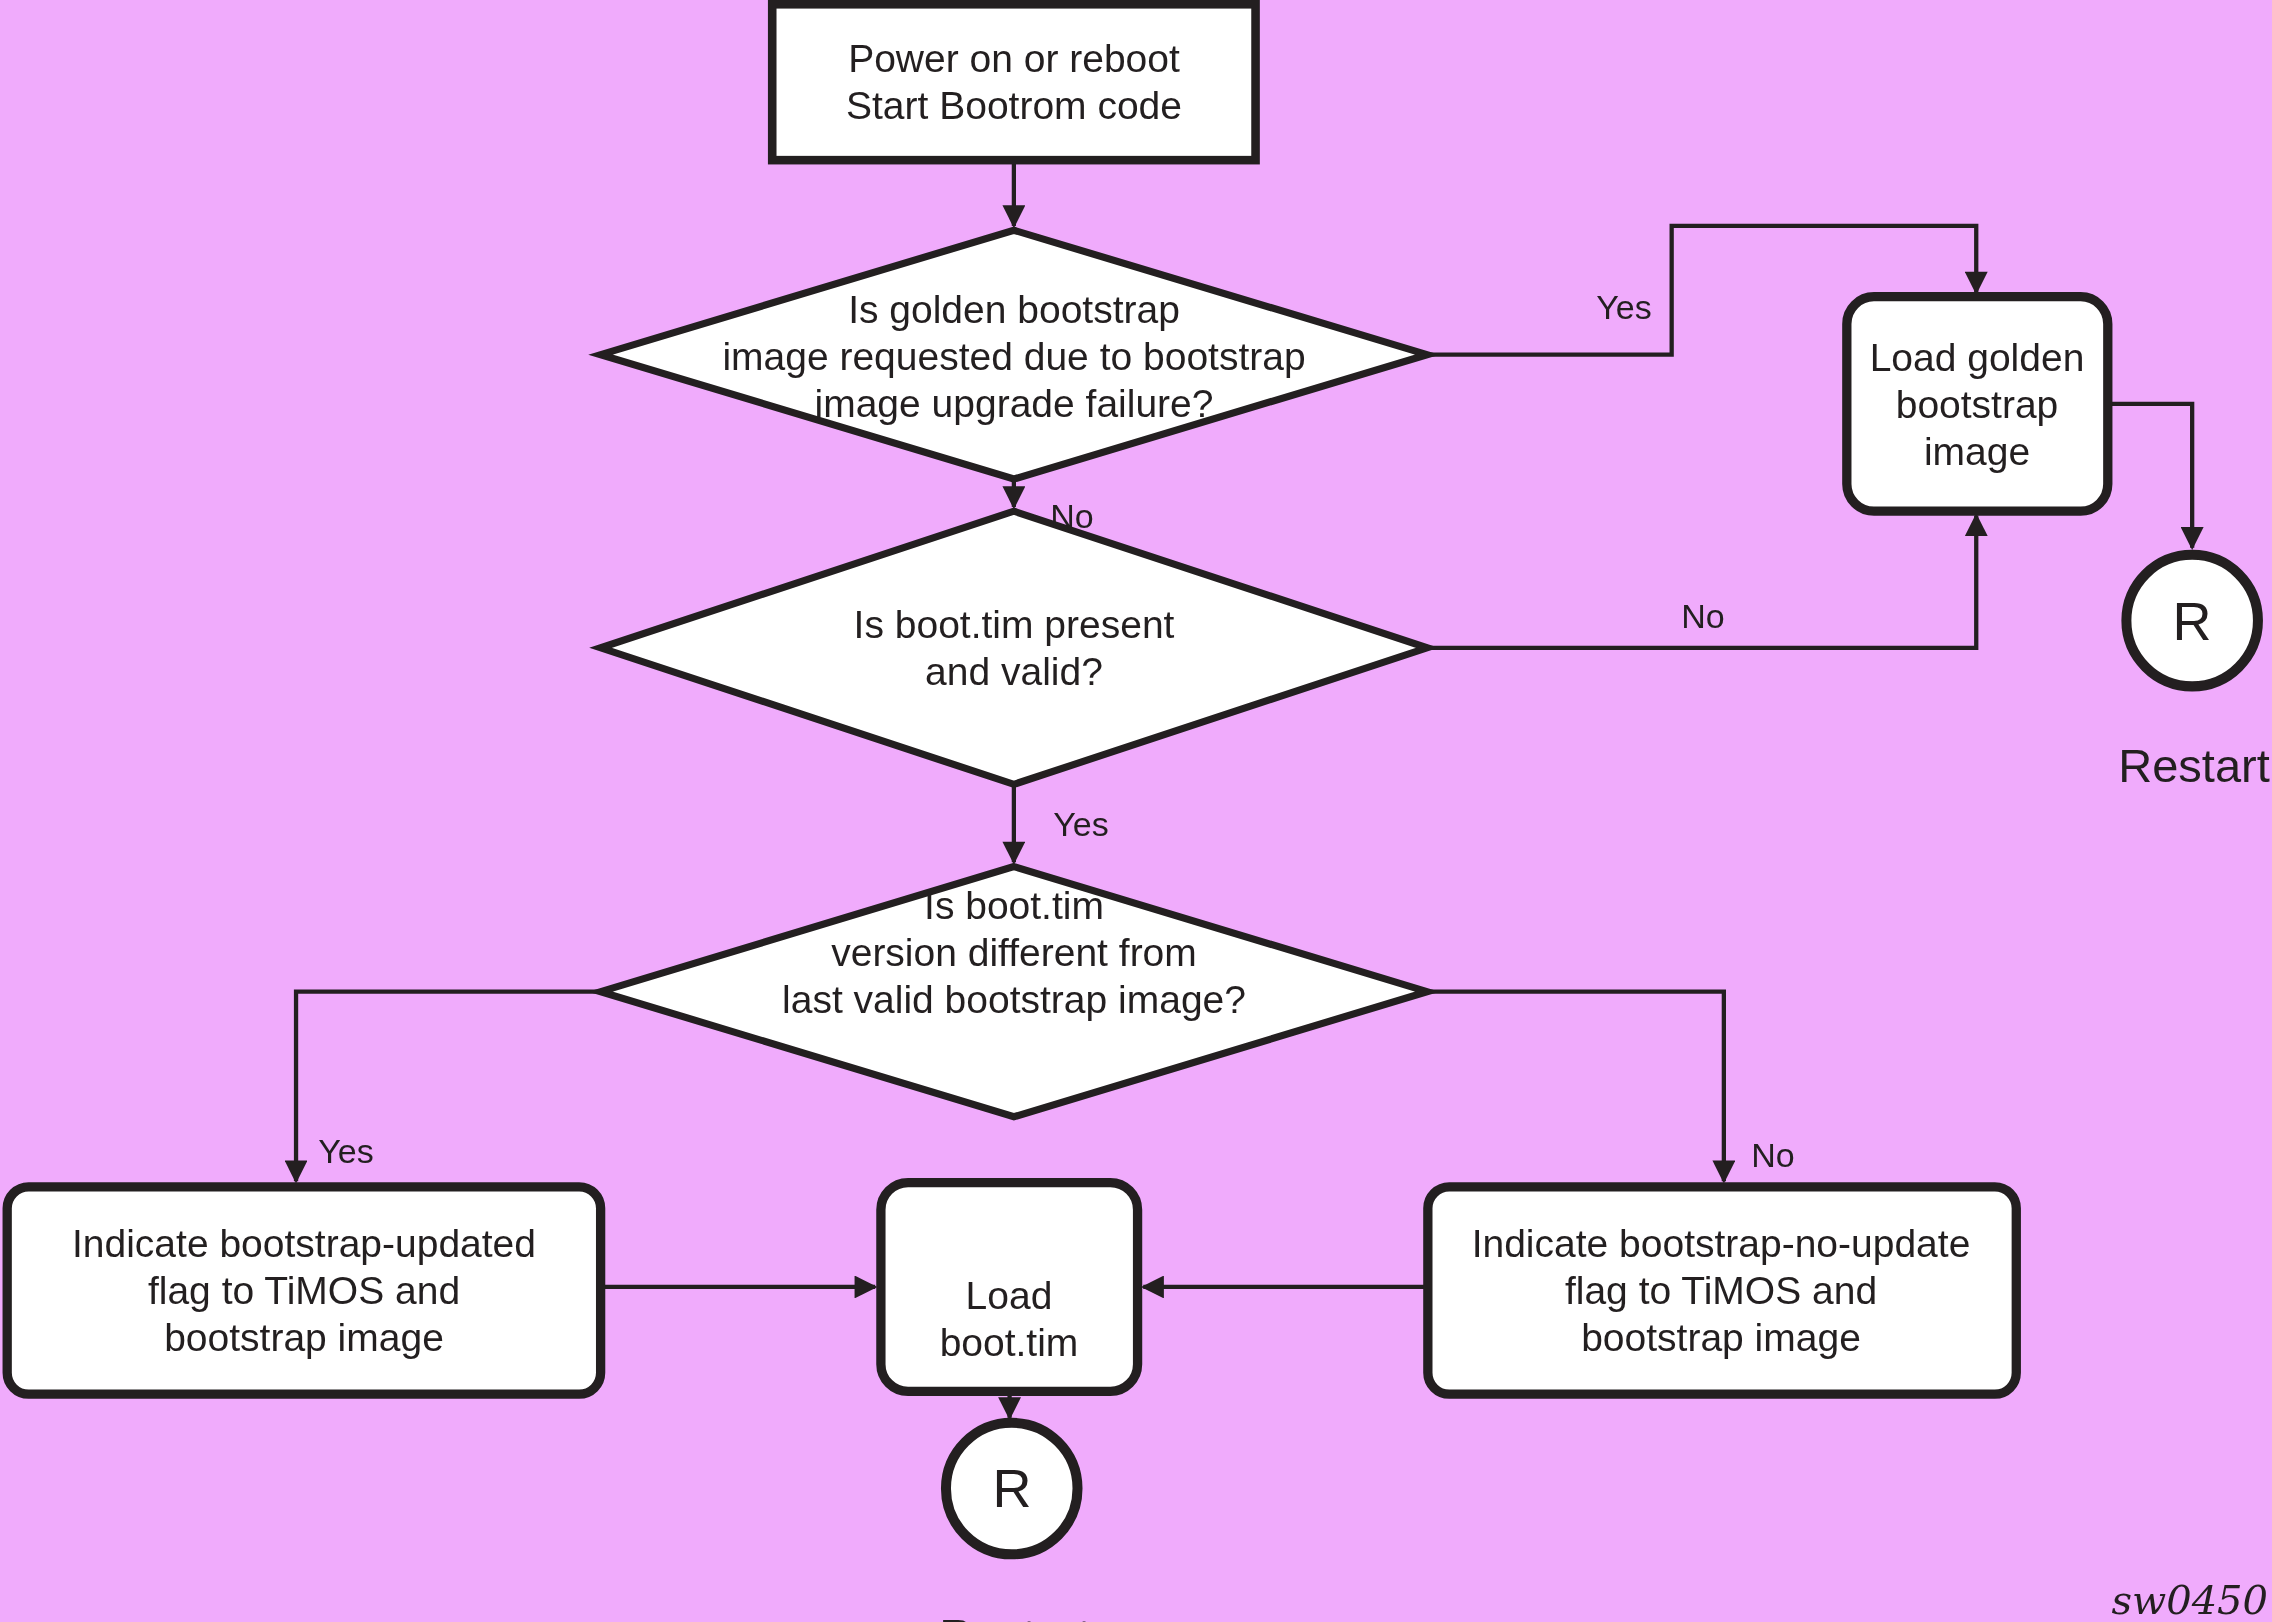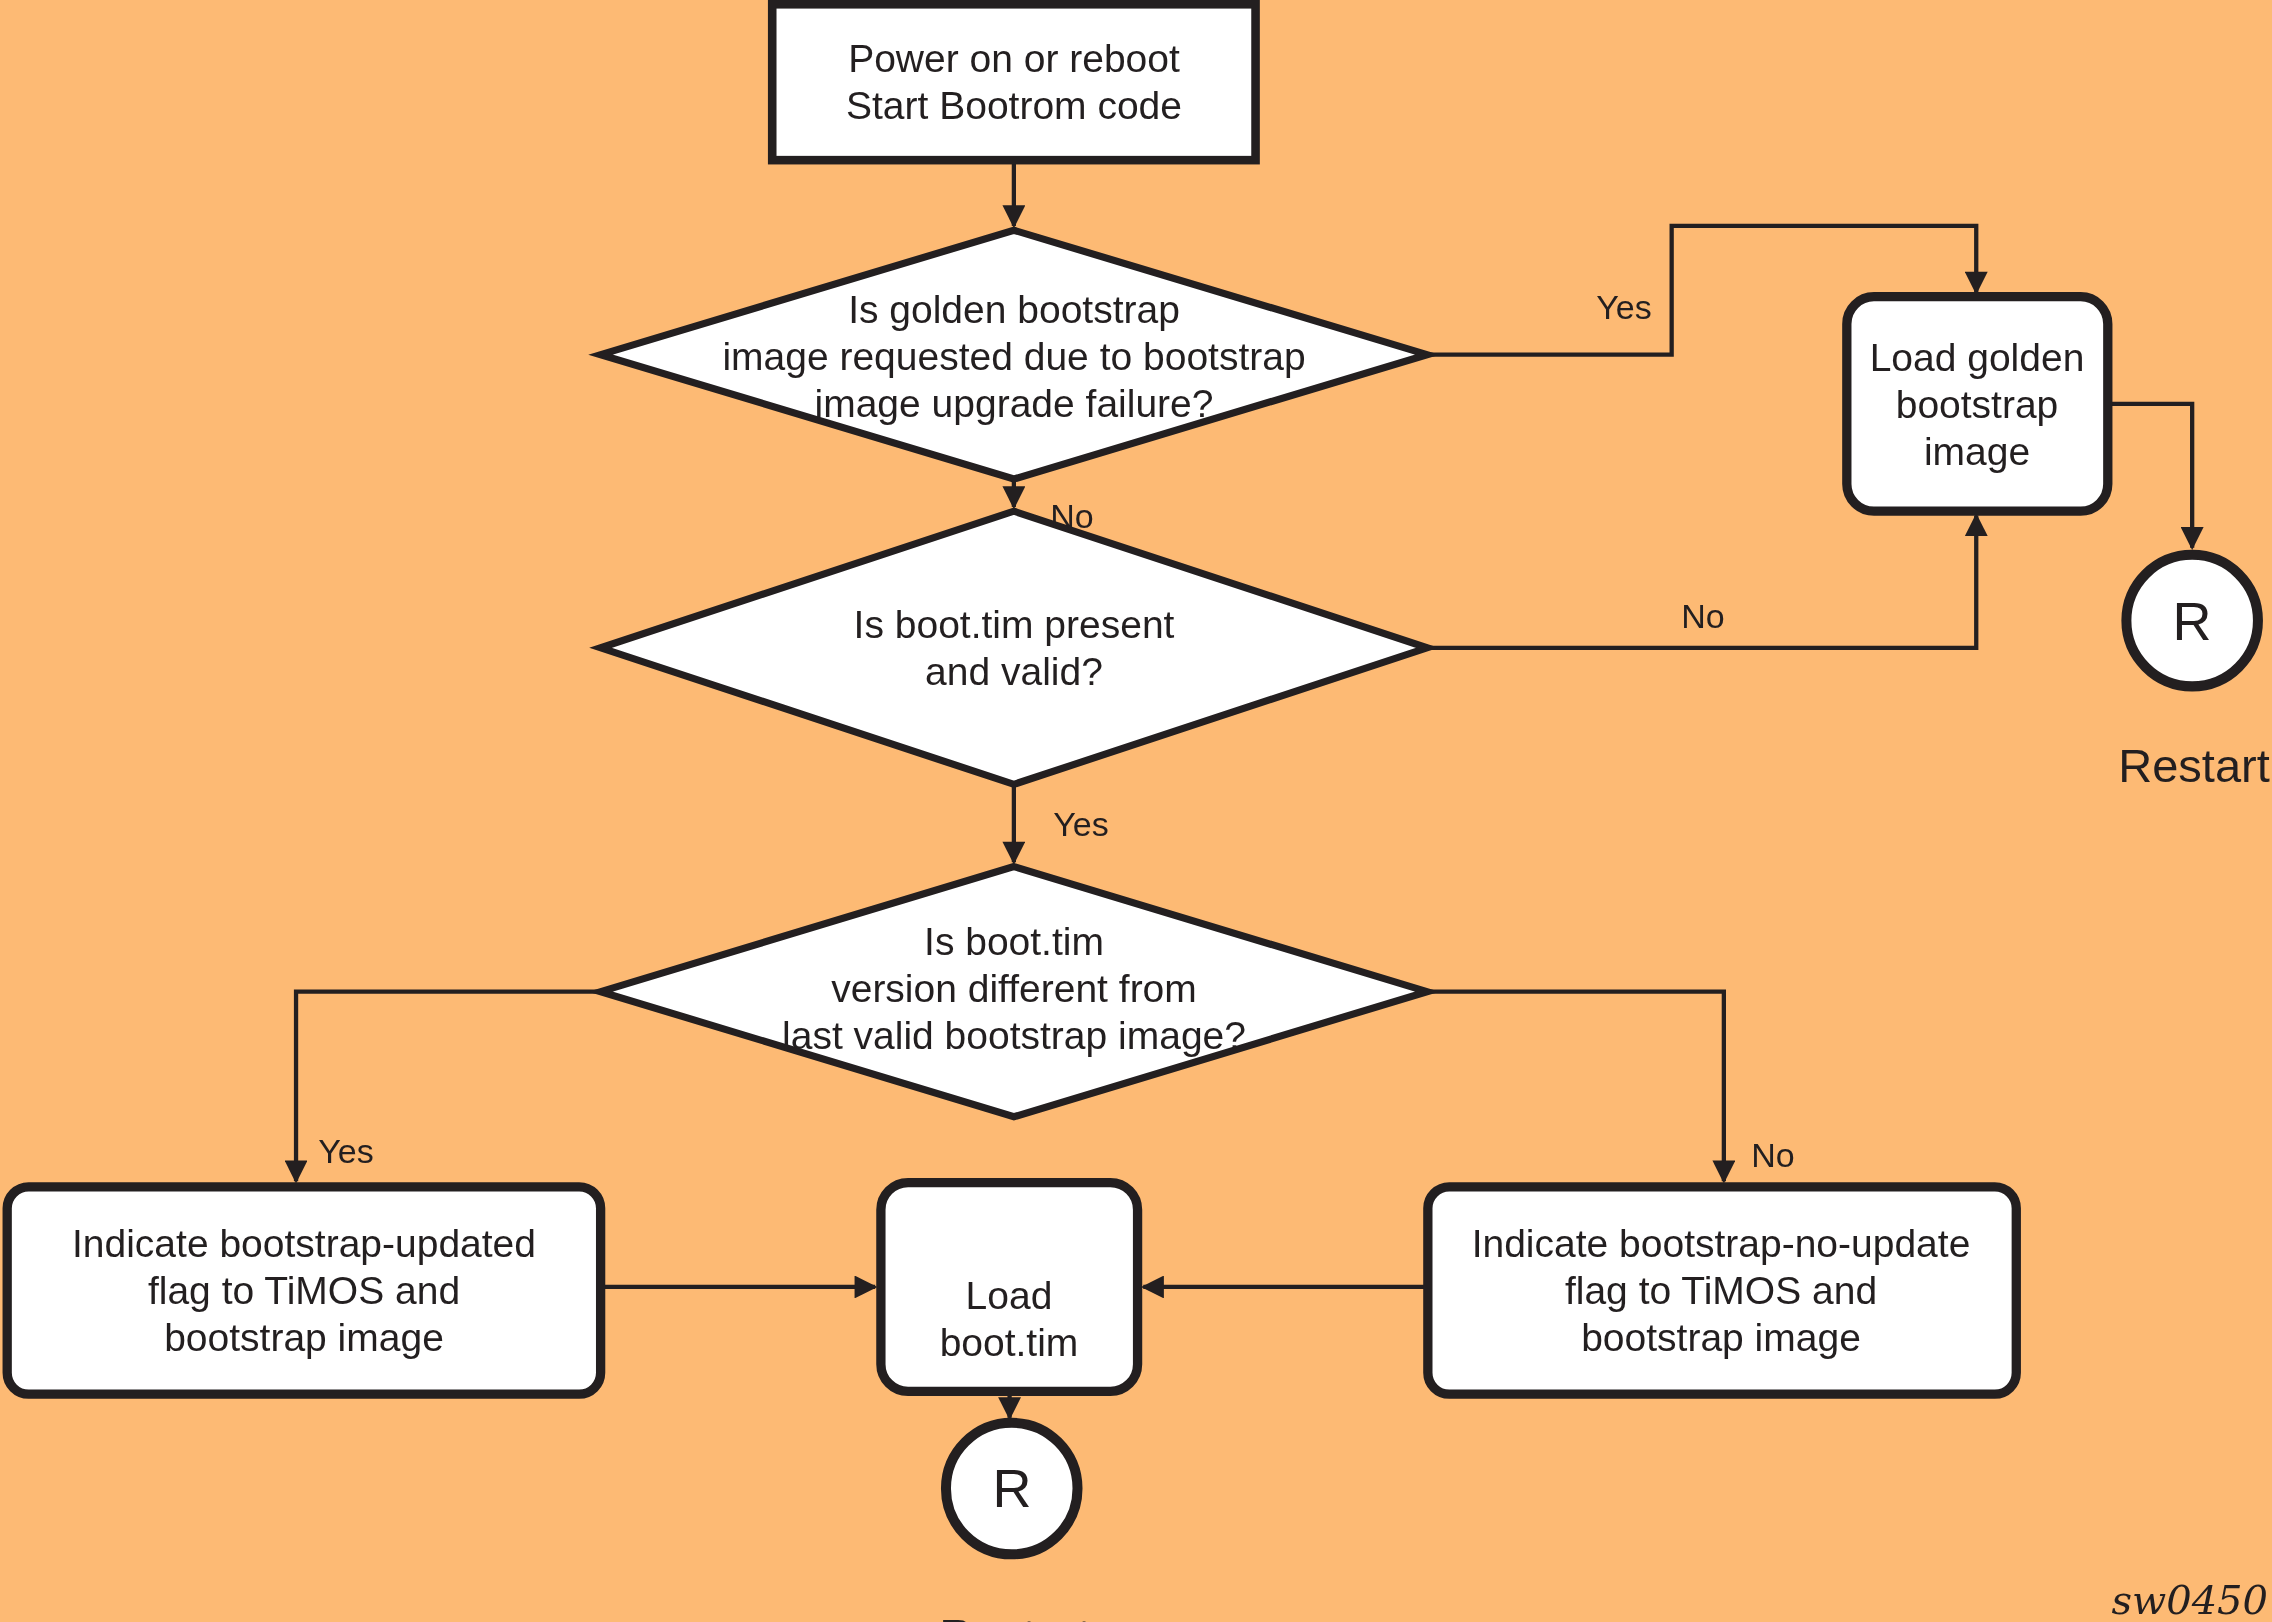--- a/index.html
+++ b/index.html
@@ -1,21 +1,21 @@
 <!DOCTYPE html>
 <html style="font-size:11.4px"><head>
 <meta charset="utf-8">
 <style>
   html, body { margin: 0; padding: 0; }
   body { background: #ffffff; }
   .canvas {
     position: relative;
     width: 2273px;
     height: 1623px;
-    background: #fdba74;
+    background: #f0abfc;
     font-family: "Liberation Sans", sans-serif;
     color: #231f20;
     overflow: hidden;
   }
   .canvas svg.wires {
     position: absolute;
     left: 0; top: 0;
     width: 2273px; height: 1623px;
   }
   .txt {
@@ -100,21 +100,21 @@
   <div class="txt" style="left:1014px; top:82px;">Power on or reboot
 Start Bootrom code</div>
   <div class="txt" style="left:1014px; top:356px;">Is golden bootstrap
 image requested due to bootstrap
 image upgrade failure?</div>
   <div class="txt" style="left:1014px; top:648px;">Is boot.tim present
 and valid?</div>
   <div class="txt" style="left:1977px; top:404px;">Load golden
 bootstrap
 image</div>
-  <div class="txt" style="left:1014px; top:988px;">Is boot.tim
+  <div class="txt" style="left:1014px; top:952px;">Is boot.tim
 version different from
 last valid bootstrap image?</div>
   <div class="txt" style="left:304px; top:1290px;">Indicate bootstrap-updated
 flag to TiMOS and
 bootstrap image</div>
   <div class="txt" style="left:1009px; top:1319px;">Load
 boot.tim</div>
   <div class="txt" style="left:1721px; top:1290px;text-align:center;">Indicate bootstrap-no-update
 flag to TiMOS and
 bootstrap image</div>

